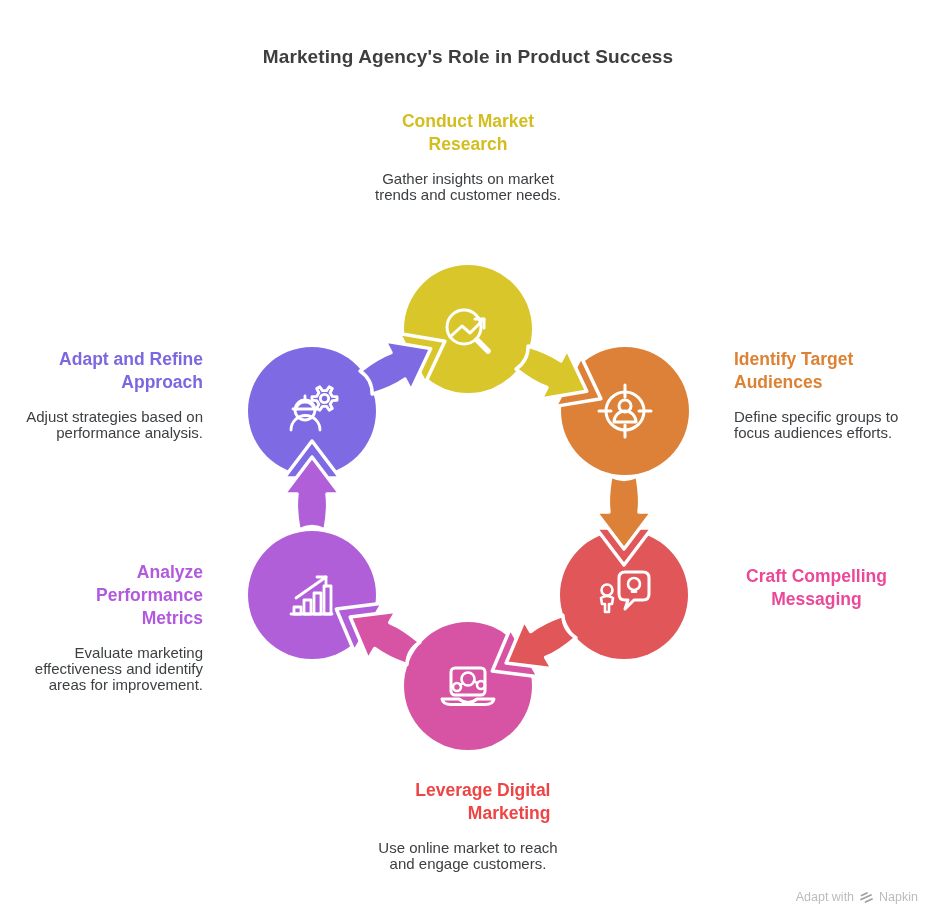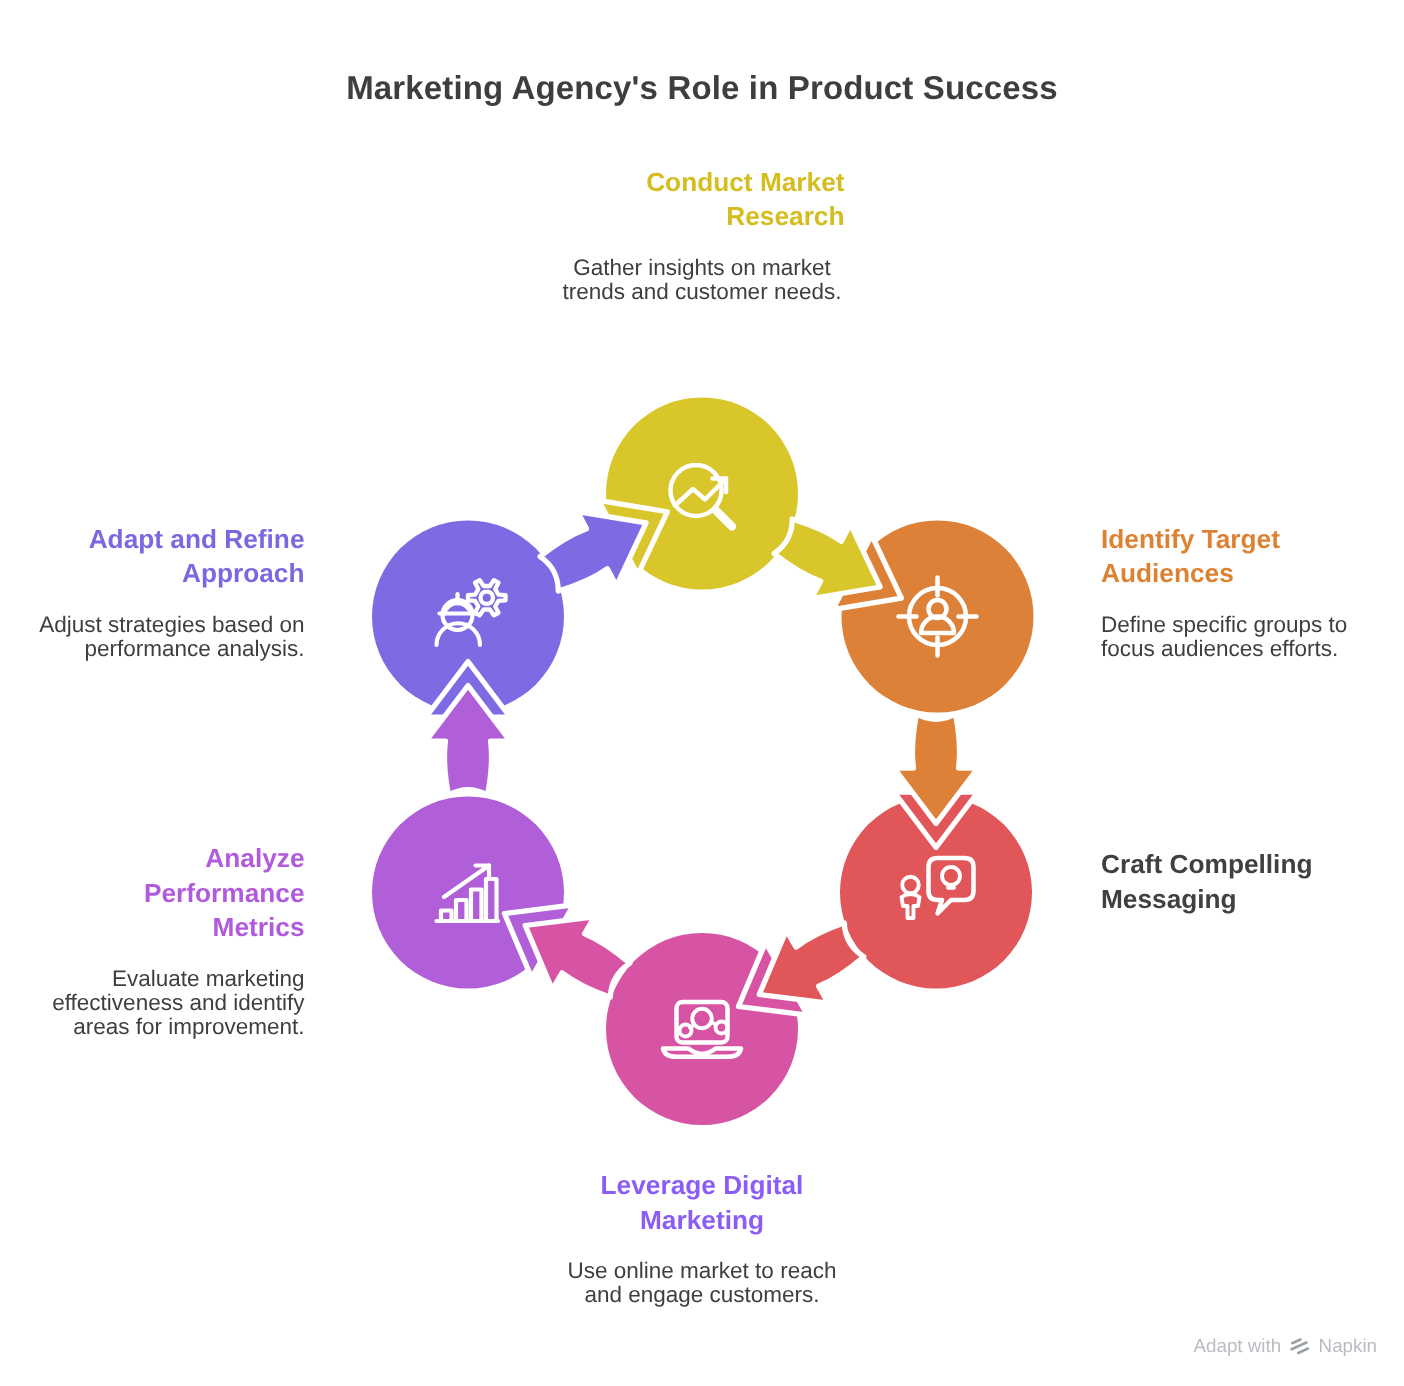--- a/index.html
+++ b/index.html
@@ -2,21 +2,21 @@
 <html><head>
 <meta charset="utf-8">
 <style>
   html,body { margin:0; padding:0; background:#ffffff; }
   .canvas {
     position:relative; width:936px; height:924px; background:#ffffff;
     font-family:"Liberation Sans", sans-serif; overflow:hidden;
   }
   .page-title {
     position:absolute; top:46px; left:0; width:936px;
-    text-align:center; font-size:22px; font-weight:bold; color:#3e3e3e;
+    text-align:center; font-size:19px; font-weight:bold; color:#3e3e3e;
     letter-spacing:0.1px;
   }
   .cycle-svg { position:absolute; left:0; top:0; }
   .step-text { position:absolute; }
   .step-heading { font-weight:bold; font-size:17.5px; line-height:23px; }
   .step-desc { font-size:15px; line-height:16px; color:#3d4043; margin-top:15px; }
   .align-center { text-align:center; }
   .align-left { text-align:left; }
   .align-right { text-align:right; }
   .align-center .step-heading, .align-center .step-desc { margin-left:auto; margin-right:auto; }
@@ -131,35 +131,35 @@
         <path d="M -21 19 A 14.5 14.5 0 0 1 8 19" stroke-width="2.8"></path>
         <g transform="translate(12.5,-12.5) scale(1.15)" stroke-width="2.5">
           <path d="M 6.8 -1.8 L 10.9 -1.5 L 10.9 1.5 L 6.8 1.8 L 4.9 5 L 6.8 8.7 L 4.1 10.2 L 1.8 6.8 L -1.8 6.8 L -4.1 10.2 L -6.8 8.7 L -4.9 5 L -6.8 1.8 L -10.9 1.5 L -10.9 -1.5 L -6.8 -1.8 L -4.9 -5 L -6.8 -8.7 L -4.1 -10.2 L -1.8 -6.8 L 1.8 -6.8 L 4.1 -10.2 L 6.8 -8.7 L 4.9 -5 Z"></path>
           <circle cx="0" cy="0" r="3.6"></circle>
         </g>
       </g>
     </g>
   </svg>
 
   <div class="step-text align-center" style="left:318px; top:110px; width:300px;">
-    <div class="step-heading" style="max-width: 190px; color: rgb(212, 189, 31); text-align: right;">Conduct Market Research</div>
+    <div class="step-heading" style="max-width: 190px; color: rgb(212, 189, 31);">Conduct Market Research</div>
     <div class="step-desc" style="max-width:195px;">Gather insights on market trends and customer needs.</div>
   </div>
 
   <div class="step-text align-left" style="left:734px; top:348px; width:200px;">
     <div class="step-heading" style="max-width: 160px; color: rgb(221, 129, 51);">Identify Target Audiences</div>
     <div class="step-desc" style="max-width:195px;">Define specific groups to focus audiences efforts.</div>
   </div>
 
   <div class="step-text align-left" style="left:734px; top:565px; width:200px;">
-    <div class="step-heading" style="max-width: 165px; color: #404040;">Craft Compelling Messaging</div>
+    <div class="step-heading" style="max-width: 165px; color: #ec4899; text-align: center;">Craft Compelling Messaging</div>
   </div>
 
   <div class="step-text align-center" style="left:318px; top:779px; width:300px;">
-    <div class="step-heading" style="max-width: 165px; color: #8b5cf6;">Leverage Digital Marketing</div>
+    <div class="step-heading" style="max-width: 165px; color: #ef4444; text-align: right;">Leverage Digital Marketing</div>
     <div class="step-desc" style="max-width:208px;">Use online market to reach and engage customers.</div>
   </div>
 
   <div class="step-text align-right" style="right:733px; top:561px; width:210px;">
     <div class="step-heading" style="max-width: 125px; color: rgb(178, 90, 222);">Analyze Performance Metrics</div>
     <div class="step-desc" style="max-width:205px;">Evaluate marketing effectiveness and identify areas for improvement.</div>
   </div>
 
   <div class="step-text align-right" style="right:733px; top:348px; width:210px;">
     <div class="step-heading" style="max-width: 165px; color: rgb(125, 103, 225);">Adapt and Refine Approach</div>

